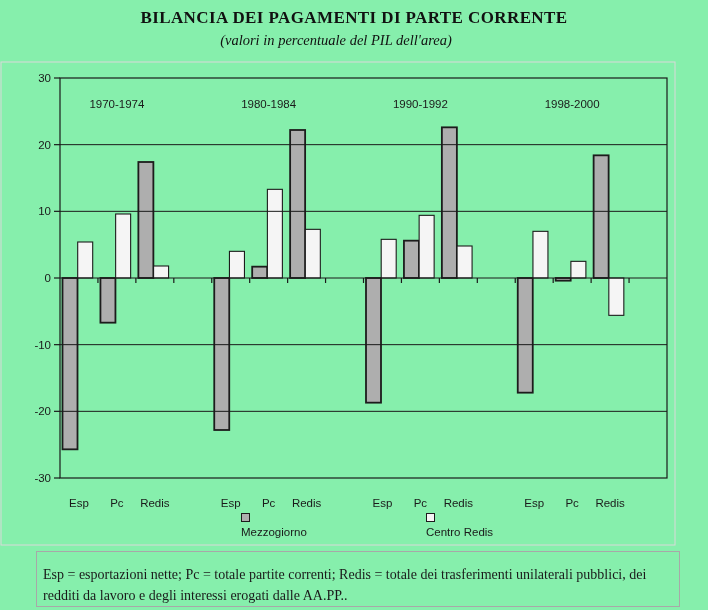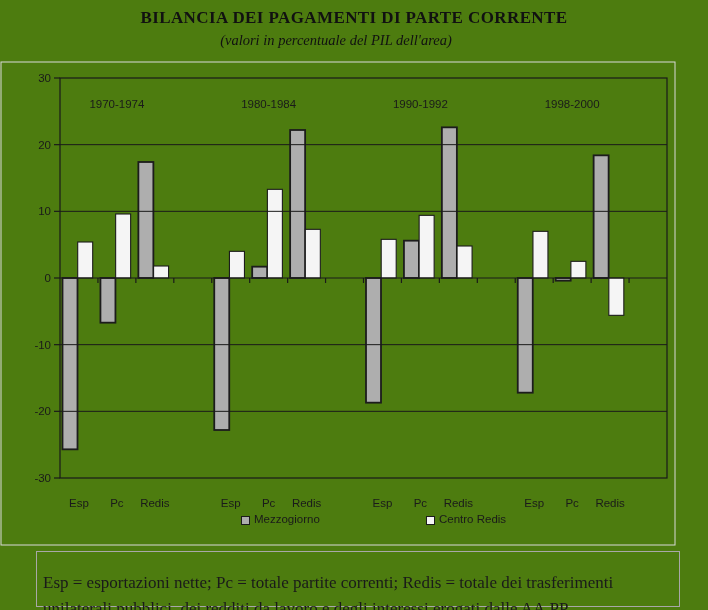--- a/index.html
+++ b/index.html
@@ -1,30 +1,30 @@
 <!DOCTYPE html>
 <html><head>
 <meta charset="utf-8">
 <style>
   html,body{margin:0;padding:0;background:#fdfdfd;}
-  #page{position:relative;width:708px;height:610px;background:#4d7c0f;overflow:hidden;
+  #page{position:relative;width:708px;height:610px;background:#86efac;overflow:hidden;
         font-family:"Liberation Sans",sans-serif;color:#1a1a1a;}
   .chart-title{position:absolute;top:8px;left:0;width:708px;text-align:center;
         font-family:"Liberation Serif",serif;font-weight:bold;font-size:17px;letter-spacing:.4px;color:#111;}
   .chart-subtitle{position:absolute;top:32px;left:0;width:672px;text-align:center;
         font-family:"Liberation Serif",serif;font-style:italic;font-size:14.5px;color:#111;}
   #chart-svg{position:absolute;top:0;left:0;}
   .legend{position:absolute;top:513px;left:0;width:708px;height:18px;font-size:11.5px;}
-  .legend-item{position:absolute;display:flex;align-items:flex-end;gap:4px;}
+  .legend-item{position:absolute;display:flex;align-items:flex-start;gap:4px;flex-direction:column;}
   .legend-item.mezz{left:241px;}
   .legend-item.cnord{left:426px;}
   .swatch{display:inline-block;width:9px;height:9px;border:1.5px solid #1c1c1c;box-sizing:border-box;}
   .footnote-box{position:absolute;left:36px;top:551px;width:644px;height:56px;
-        border:1px solid #a8a8a8;box-sizing:border-box;padding:18px 6px;
-        font-family:"Liberation Serif",serif;font-size:17px;line-height:1.5;color:#1a1a1a;background:transparent;}
+        border:1px solid #a8a8a8;box-sizing:border-box;padding:12px 6px;
+        font-family:"Liberation Serif",serif;font-size:14px;line-height:1.5;color:#1a1a1a;background:transparent;}
 </style>
 </head>
 <body>
 
 <div id="page">
   <div class="chart-title">BILANCIA DEI PAGAMENTI DI PARTE CORRENTE</div>
   <div class="chart-subtitle">(valori in percentuale del PIL dell'area)</div>
 
   <svg id="chart-svg" width="708" height="550" viewBox="0 0 708 550">
       <rect x="1" y="62" width="674" height="483" fill="none" stroke="#d9d9d9" stroke-width="1"></rect>

